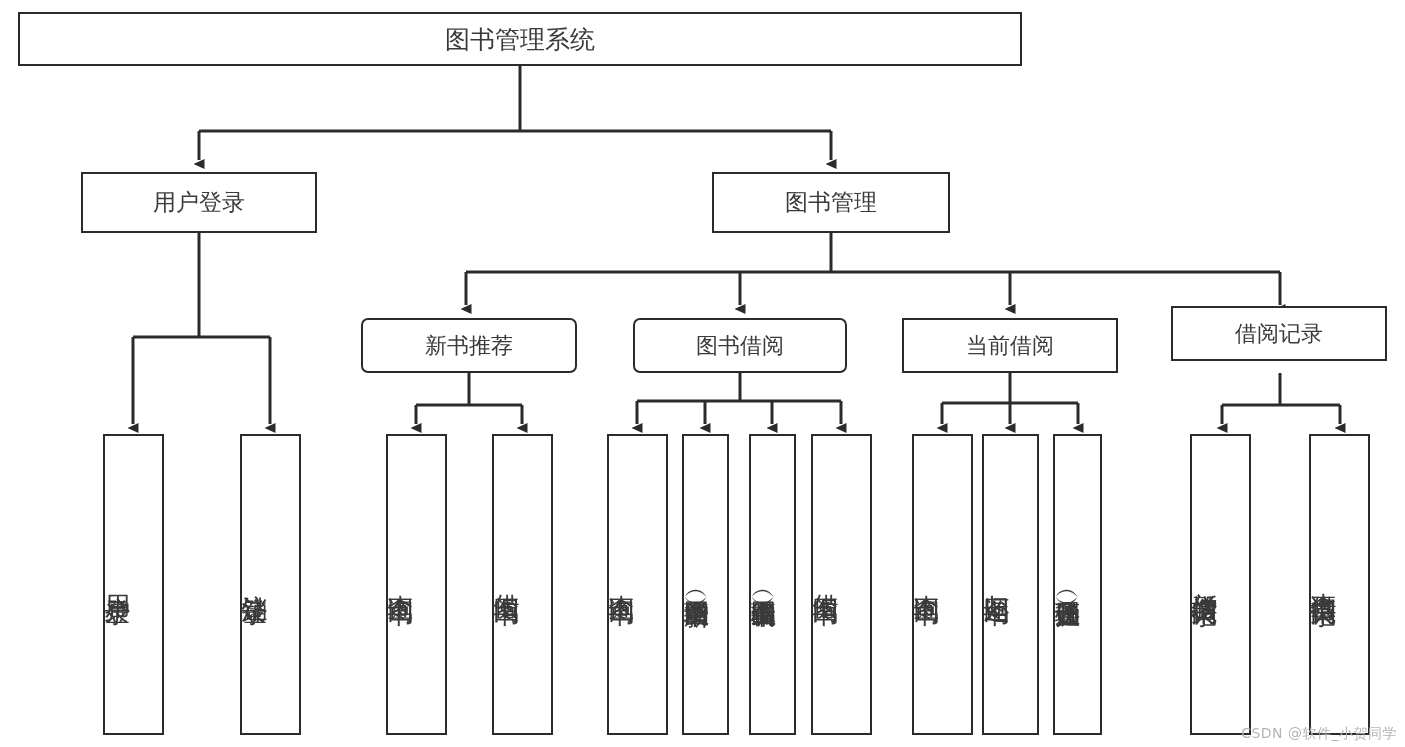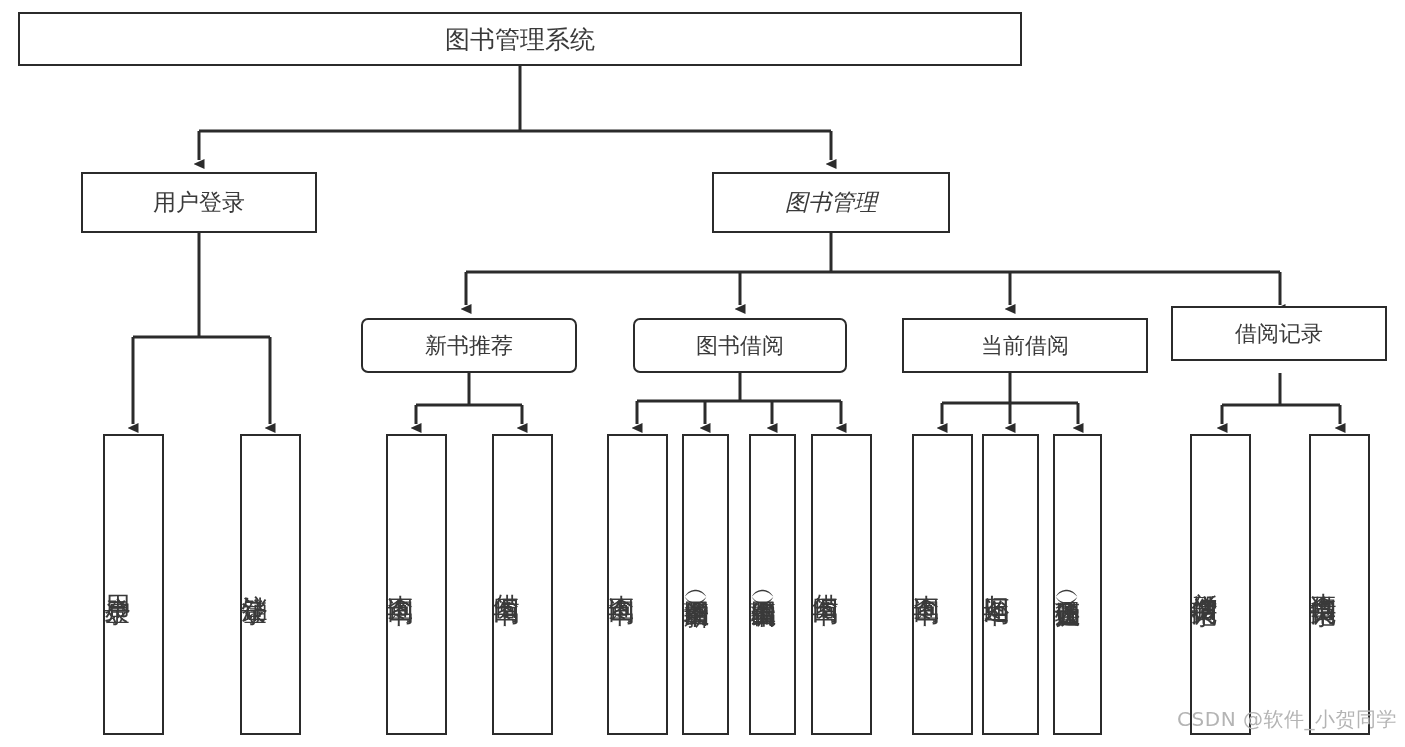--- a/index.html
+++ b/index.html
@@ -49,22 +49,22 @@
     letter-spacing:2px;
     line-height:1;
   }
   .node.leaf.narrow{
     font-size:25px;
     letter-spacing:0px;
   }
   .watermark{
     position:absolute;
     right:8px;
-    bottom:14px;
-    font-size:20px;
+    bottom:4px;
+    font-size:14px;
     color:#b4b4b4;
     white-space:nowrap;
     letter-spacing:0.5px;
   }
 </style>
 </head>
 <body>
 
 <div id="canvas">
 
@@ -119,33 +119,33 @@
   </svg>
 
   <div class="node root" style="left:18px;top:12px;width:1004px;height:54px;">
     <span>图书管理系统</span>
   </div>
 
   <div class="node level1" style="left:81px;top:172px;width:236px;height:61px;">
     <span>用户登录</span>
   </div>
 
-  <div class="node level1" style="left:712px;top:172px;width:238px;height:61px;font-style:italic;">
+  <div class="node level1" style="left:712px;top:172px;width:238px;height:61px;">
     <span>图书管理</span>
   </div>
 
   <div class="node level2" style="left:361px;top:318px;width:216px;height:55px;border-radius:7px;">
     <span>新书推荐</span>
   </div>
 
   <div class="node level2" style="left:633px;top:318px;width:214px;height:55px;border-radius:7px;">
     <span>图书借阅</span>
   </div>
 
-  <div class="node level2" style="left:902px;top:318px;width:246px;height:55px;align-items:center;">
+  <div class="node level2" style="left:902px;top:318px;width:216px;height:55px;align-items:center;">
     <span>当前借阅</span>
   </div>
 
   <div class="node level2" style="left:1171px;top:306px;width:216px;height:55px;">
     <span>借阅记录</span>
   </div>
 
   <div class="node leaf" style="left:103px;top:434px;width:61px;height:301px;">
     <span>用户登录</span>
   </div>

